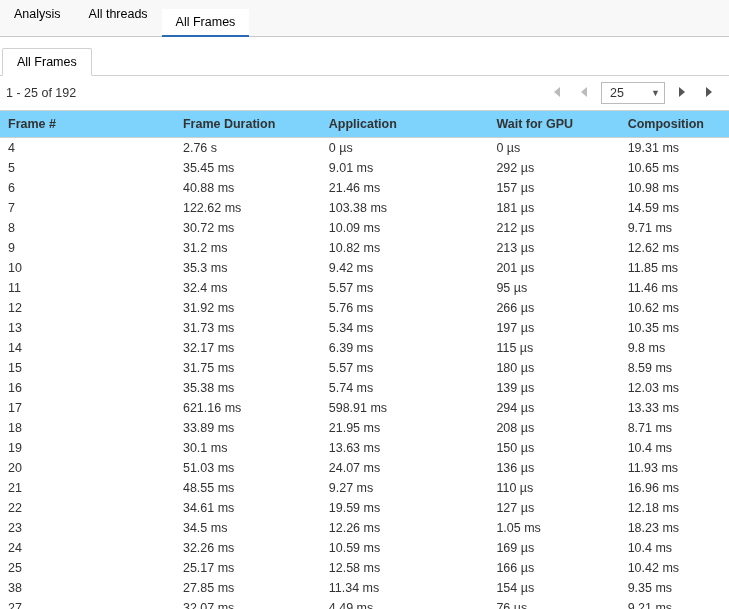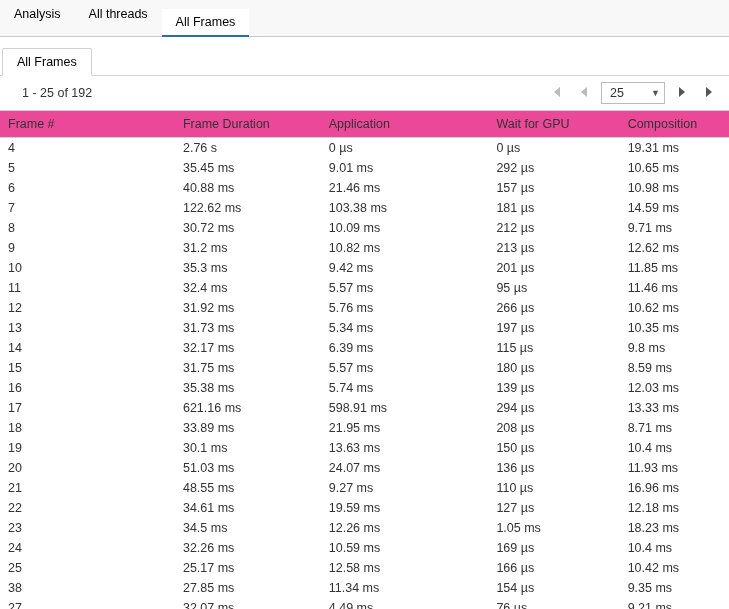--- a/index.html
+++ b/index.html
@@ -46,21 +46,21 @@
       border: 1px solid #d0d0d0;
       border-bottom: 1px solid #fff;
       border-radius: 2px 2px 0 0;
       color: #000;
       top: 1px;
     }
     .pager {
       display: flex;
       justify-content: space-between;
       align-items: center;
-      padding: 6px 8px 6px 22px;
+      padding: 6px 8px 6px 6px;
       border-bottom: 1px solid #d0d0d0;
     }
     .pager-left {
       color: #333;
     }
     .pager-right {
       display: flex;
       align-items: center;
       gap: 6px;
     }
@@ -95,25 +95,25 @@
     .table-wrap {
       overflow-x: hidden;
     }
     table {
       width: 100%;
       border-collapse: collapse;
       table-layout: fixed;
     }
     th {
       text-align: left;
-      font-weight: 400;
+      font-weight: 700;
       color: #333;
       padding: 6px 8px;
       border-bottom: 1px solid #d0d0d0;
-      background: #ec4899;
+      background: #7dd3fc;
     }
     td {
       padding: 3px 8px;
       color: #333;
       white-space: nowrap;
     }
     col.c1 { width: 24%; }
     col.c2 { width: 20%; }
     col.c3 { width: 23%; }
     col.c4 { width: 18%; }

